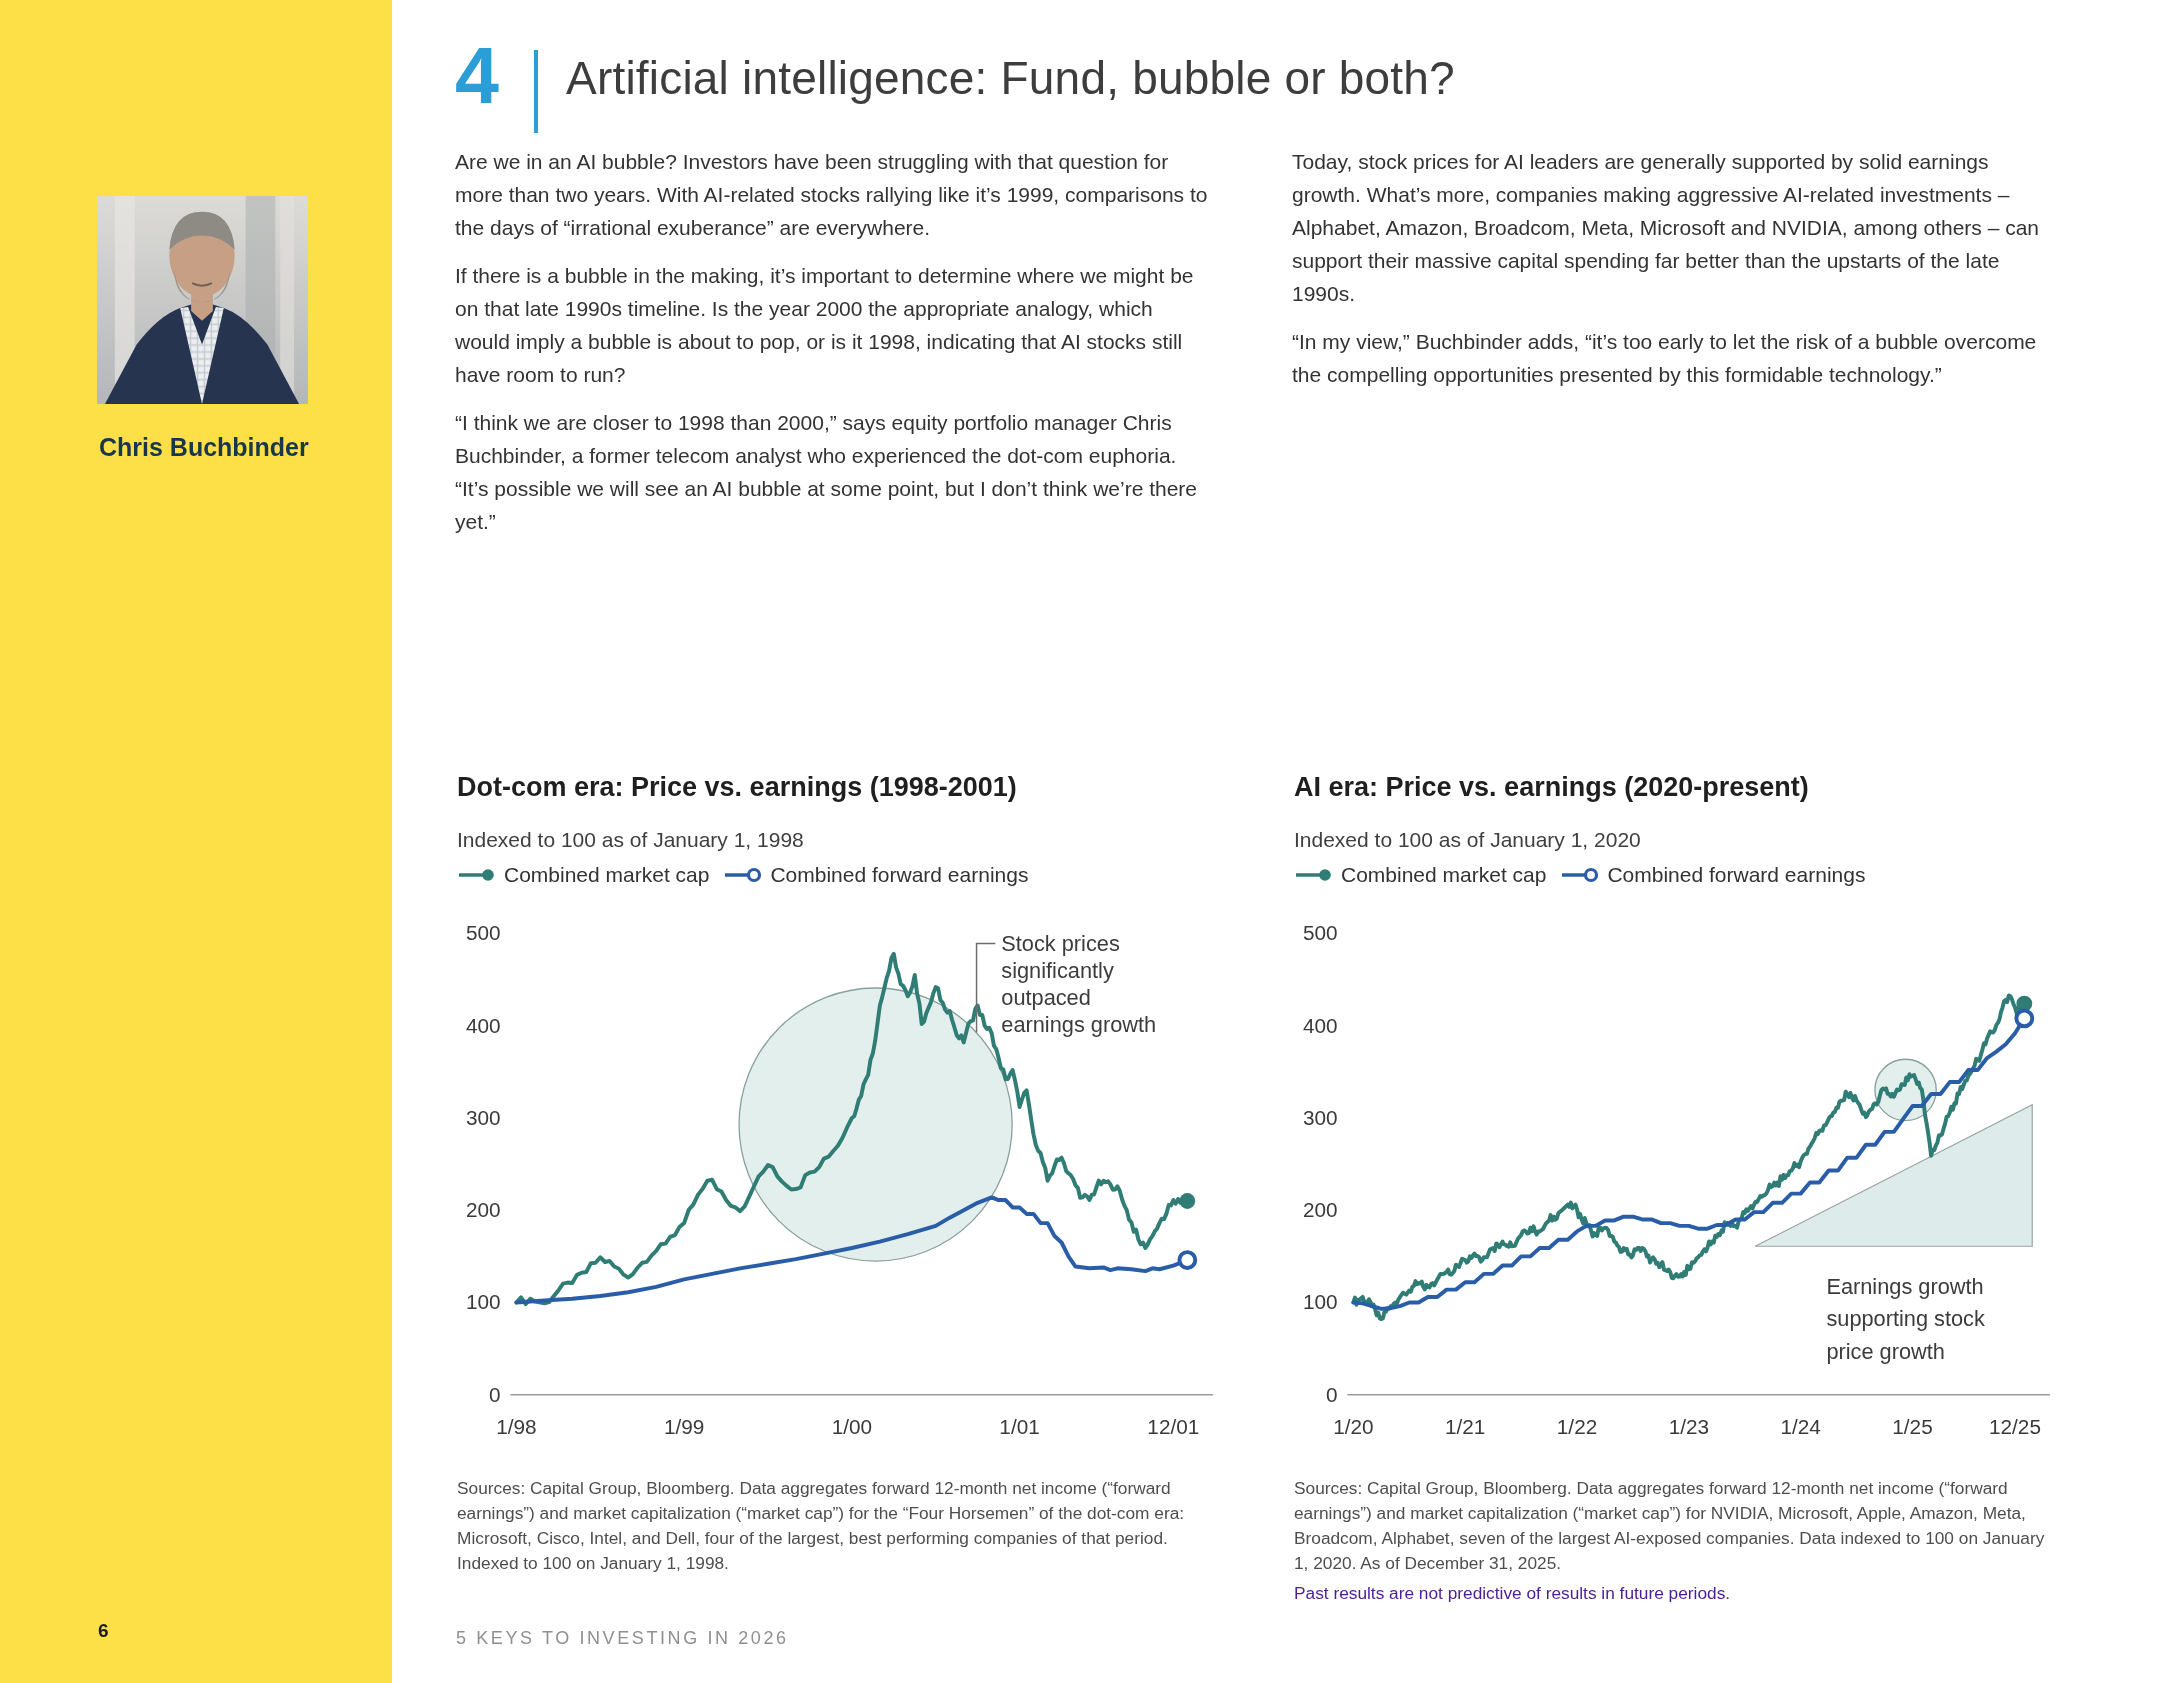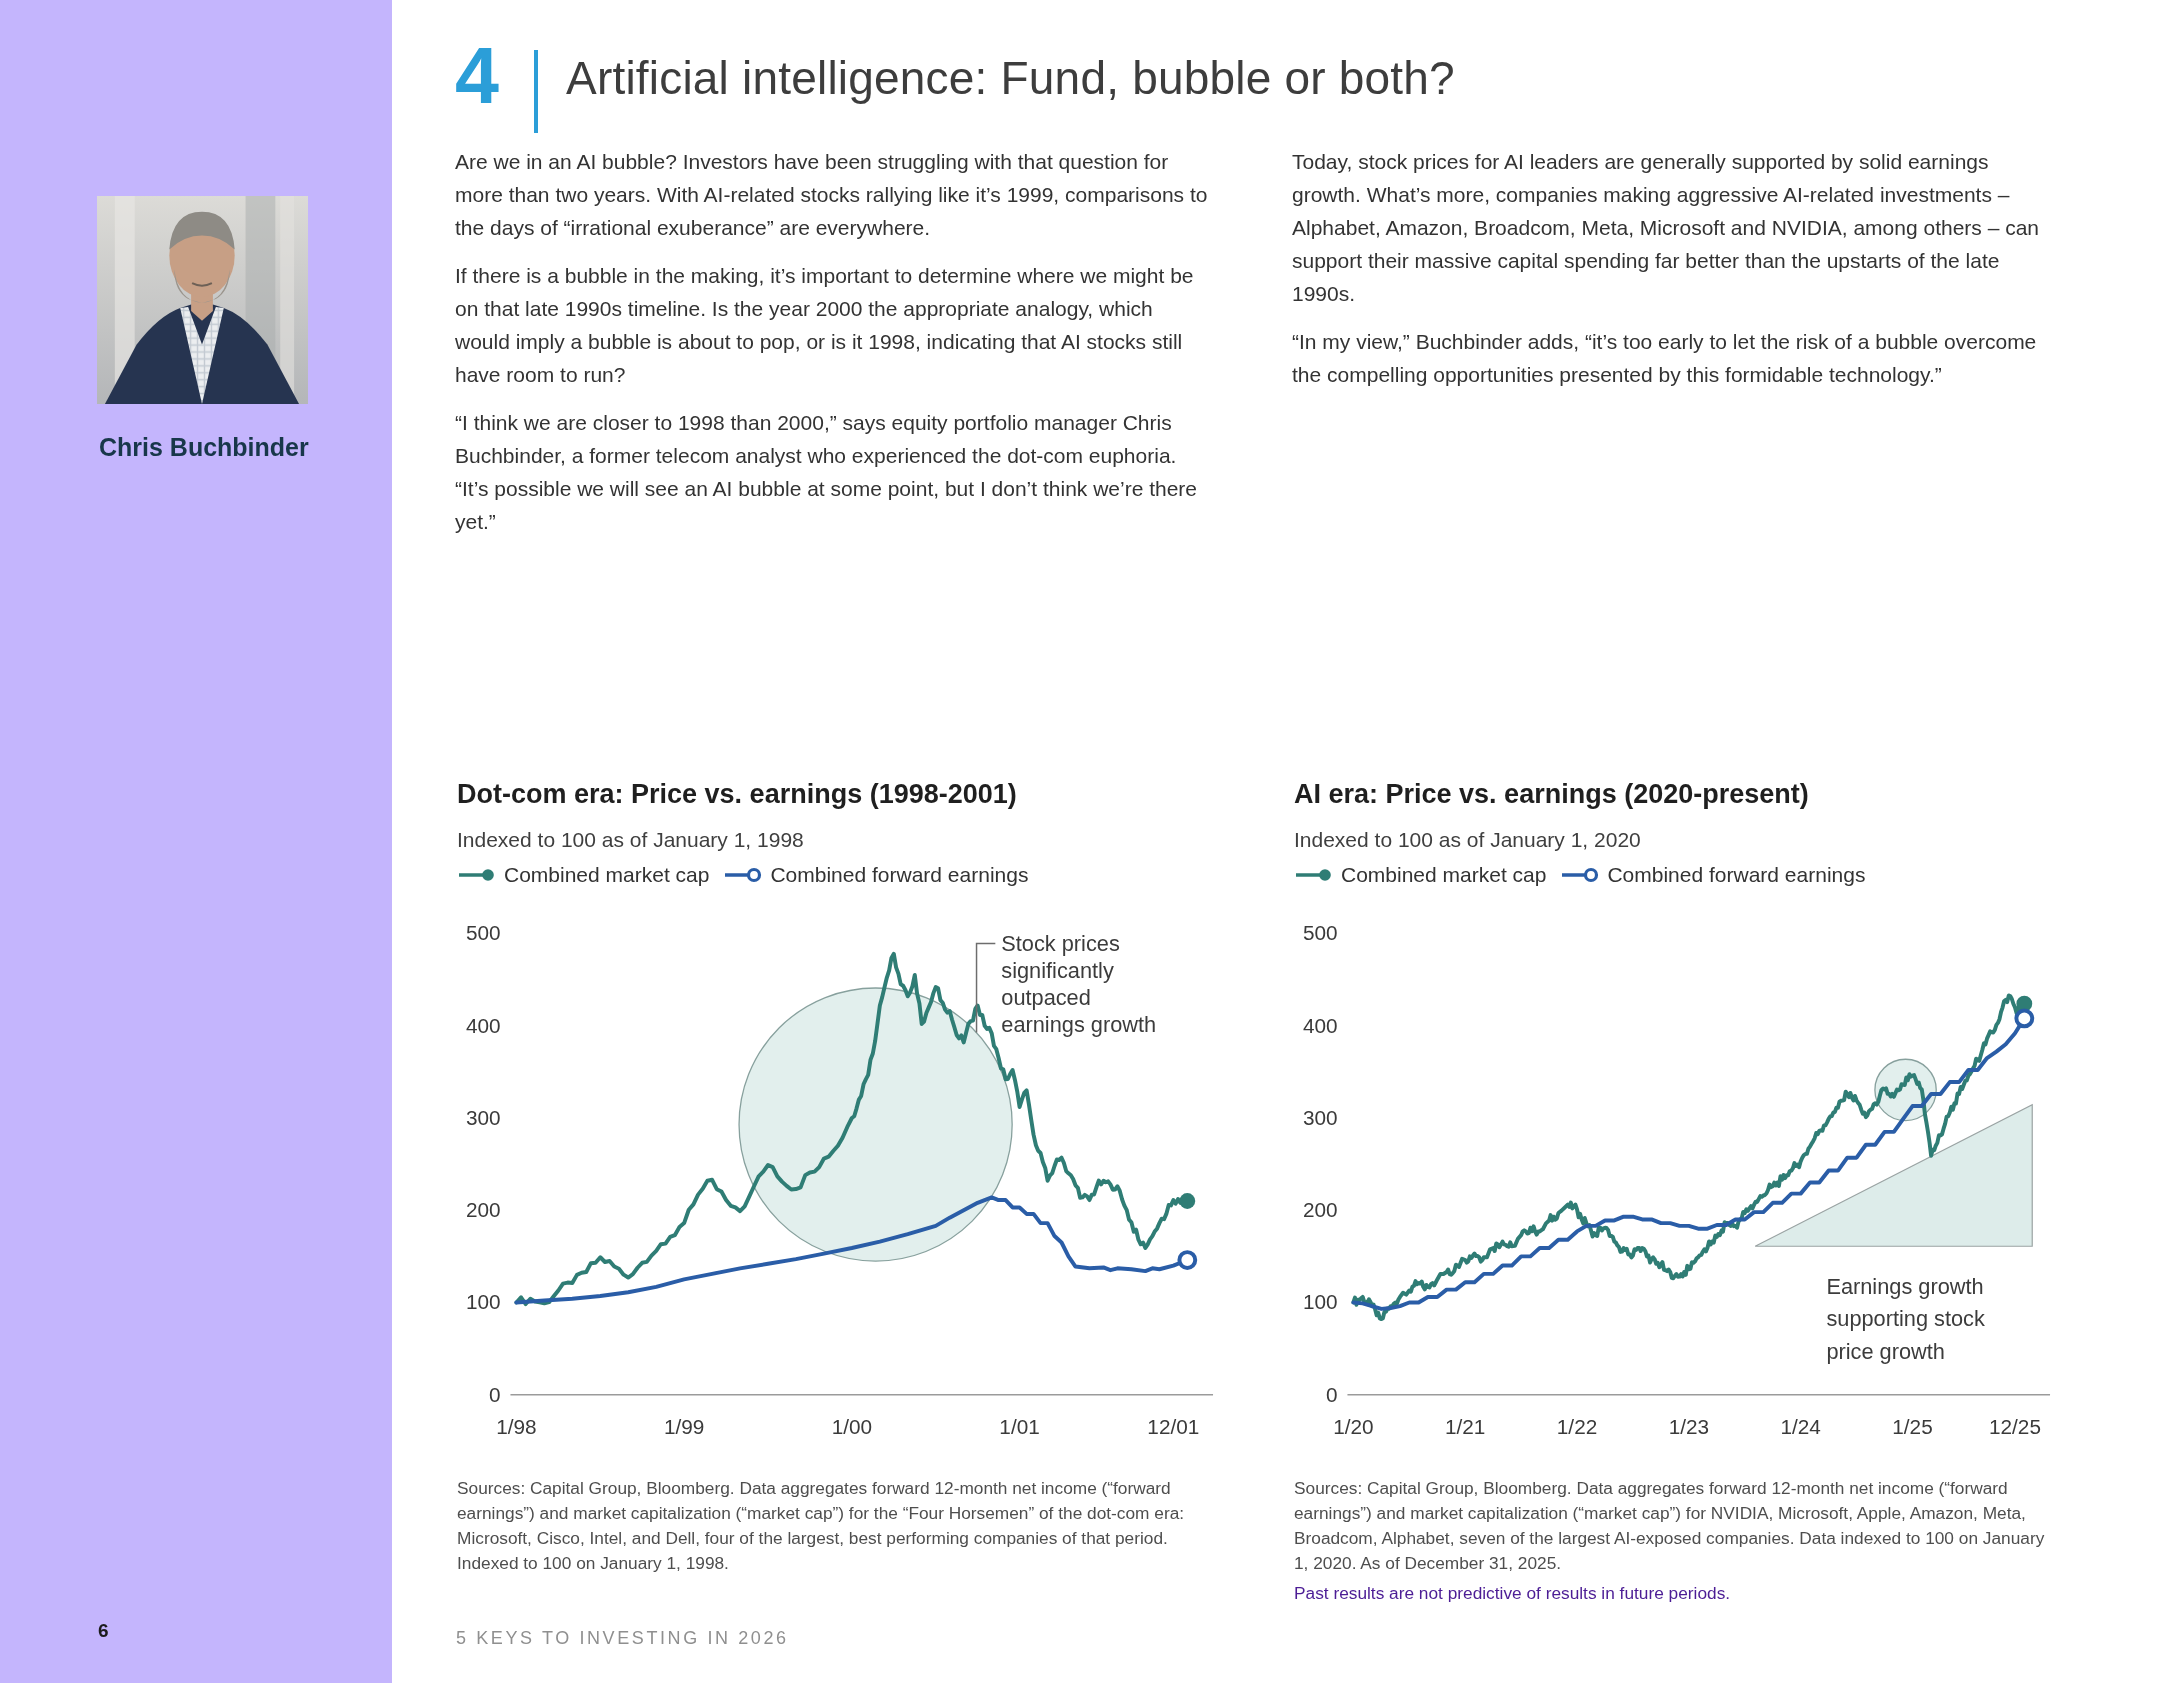--- a/index.html
+++ b/index.html
@@ -1,34 +1,34 @@
 <!DOCTYPE html>
 <html><head>
 <meta charset="utf-8">
 <style>
   html,body{margin:0;padding:0;}
   body{
     width:2178px;height:1683px;position:relative;background:#ffffff;
     font-family:"Liberation Sans",sans-serif;color:#3b3b3b;overflow:hidden;
   }
-  .sidebar{position:absolute;left:0;top:0;width:392px;height:1683px;background:#c4b5fd;}
+  .sidebar{position:absolute;left:0;top:0;width:392px;height:1683px;background:#fde047;}
   .photo{position:absolute;left:97px;top:196px;width:211px;height:208px;overflow:hidden;background:#c9c9c6;}
   .person-name{position:absolute;left:99px;top:433px;font-size:25px;font-weight:bold;color:#18374a;}
   .bio{position:absolute;left:99px;top:473px;width:279px;font-size:19.3px;line-height:33px;color:#262626;}
   .h-num{position:absolute;left:455px;top:36px;font-size:79px;font-weight:bold;color:#2b9ed8;line-height:1;}
   .h-rule{position:absolute;left:534px;top:50px;width:4px;height:83px;background:#2b9ed8;}
   .h-title{position:absolute;left:566px;top:51px;font-size:46px;font-weight:400;color:#3d3d3d;letter-spacing:0.2px;}
   .col{position:absolute;top:145px;width:758px;font-size:21px;line-height:33px;color:#333;}
   .col p{margin:0 0 15px 0;}
   .col1{left:455px;}
   .col2{left:1292px;}
   .chart{position:absolute;top:767px;width:766px;height:896px;}
   .chart0{left:455px;}
   .chart1{left:1292px;}
-  .c-title{position:absolute;top:12px;left:2px;font-size:27px;font-weight:bold;color:#1f1f1f;}
+  .c-title{position:absolute;top:5px;left:2px;font-size:27px;font-weight:bold;color:#1f1f1f;}
   .c-sub{position:absolute;top:61px;left:2px;font-size:21px;color:#3f3f3f;}
   .c-legend{position:absolute;top:96px;left:2px;display:flex;gap:14px;font-size:21px;color:#333;}
   .c-legend .item{display:flex;gap:7px;align-items:center;}
   svg.plot{position:absolute;top:125px;left:0;}
   .c-sources{position:absolute;top:709px;left:2px;width:754px;font-size:17.3px;line-height:25px;color:#4e4e4e;}
   .c-foot{position:absolute;top:814px;left:2px;width:754px;font-size:17.3px;line-height:25px;color:#4c1d95;}
   .footer-text{position:absolute;left:456px;top:1628px;font-size:18px;letter-spacing:2.6px;color:#8f8f8f;}
   .page-num{position:absolute;left:98px;top:1620px;font-size:19px;font-weight:bold;color:#1c1c1c;}
   .tick{font-size:21px;fill:#3a3a3a;}
   .ann{font-size:22px;fill:#3c3c3c;}

